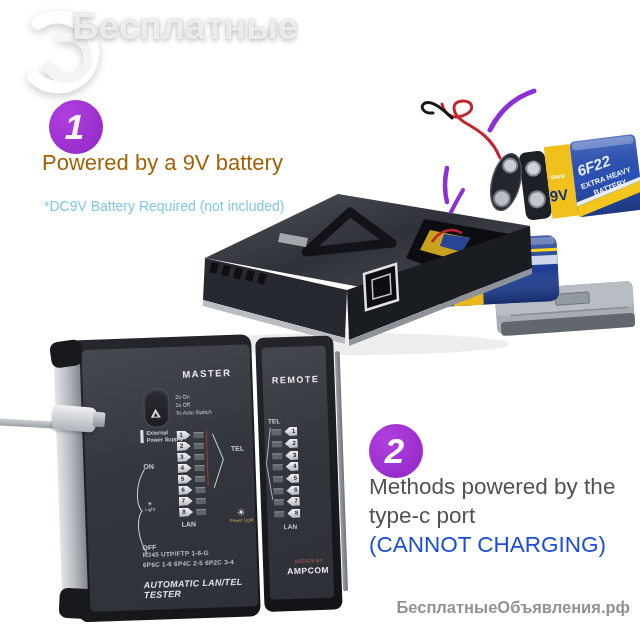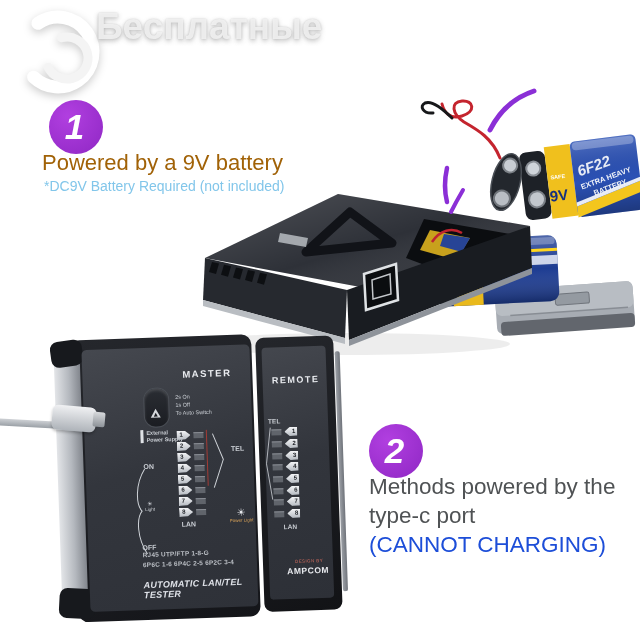--- a/index.html
+++ b/index.html
@@ -5,31 +5,31 @@
   html,body{margin:0;padding:0;background:#fff;}
   #canvas{position:relative;width:640px;height:625px;background:#ffffff;overflow:hidden;
           font-family:"Liberation Sans",sans-serif;}
   .abs{position:absolute;}
 
   
   .title{left:0;right:0;top:12px;text-align:center;font-size:33px;font-weight:bold;
          color:#2b80d9;letter-spacing:0.5px;}
   .wm-line{color:rgba(243,243,243,0.88);font-weight:bold;
            text-shadow:0 2px 5px rgba(110,110,110,0.45), 0 0 2px rgba(160,160,160,0.4);}
-  .wm1{left:96px;top:6px;font-size:37px;}
+  .wm1{left:72px;top:6px;font-size:37px;}
   .wm2{left:84px;top:48px;font-size:35px;}
   .wm-logo{filter:drop-shadow(0 3px 4px rgba(0,0,0,0.20));}
   .footer-wm{right:10px;top:598px;font-size:16.5px;font-weight:bold;color:#8f9296;}
 
   
   .badge{width:54px;height:54px;border-radius:50%;background:radial-gradient(circle at 35% 30%,#b13fe0,#8f27c4);
          color:#fff;font-size:35px;font-weight:bold;font-style:italic;
          display:flex;align-items:center;justify-content:center;padding-right:3px;box-sizing:border-box;}
   .h1g{font-size:22px;color:#a16207;}
-  .note{font-size:14px;color:#82c6ea;}
+  .note{font-size:14px;color:#82c6ea;margin-top:20px;}
   .h2g{font-size:22.5px;color:#4f5254;line-height:29px;}
   .warn{font-size:22.5px;color:#1d4ed8;font-weight:normal;}
 
   
   .tester{left:58px;top:334px;width:292px;height:290px;transform:rotate(-2deg);}
   .t-body{left:16px;top:2px;width:182px;height:282px;background:linear-gradient(160deg,#25272c,#141519);border-radius:10px;}
   .r-body{left:202px;top:6px;width:78px;height:274px;background:linear-gradient(160deg,#24262b,#121316);border-radius:8px;}
   .m-panel{left:28px;top:12px;width:168px;height:262px;border-radius:5px;
            background:linear-gradient(165deg,#45484f,#33363d 45%,#2e3138);}
   .r-panel{left:208px;top:16px;width:64px;height:252px;border-radius:4px;
@@ -345,14 +345,15 @@
     <div>type-c port</div>
     <div class="warn">(CANNOT CHARGING)</div>
   </div>
 
 
   <svg class="abs wm-logo" style="left:4px;top:0;" width="112" height="106" viewBox="0 0 112 106">
     <circle cx="54" cy="52" r="35" fill="none" stroke="#ffffff" stroke-width="13" stroke-dasharray="158 62" stroke-linecap="round" transform="rotate(-125 54 52)"></circle>
     <circle cx="63" cy="58" r="21" fill="none" stroke="#f4f4f4" stroke-width="9" stroke-dasharray="94 38" stroke-linecap="round" transform="rotate(-105 63 58)"></circle>
   </svg>
   <div class="abs wm-line wm1">Бесплатные</div>
+  <div class="abs footer-wm">БесплатныеОбъявления.рф</div>
 
 </div>
 
 </body></html>

